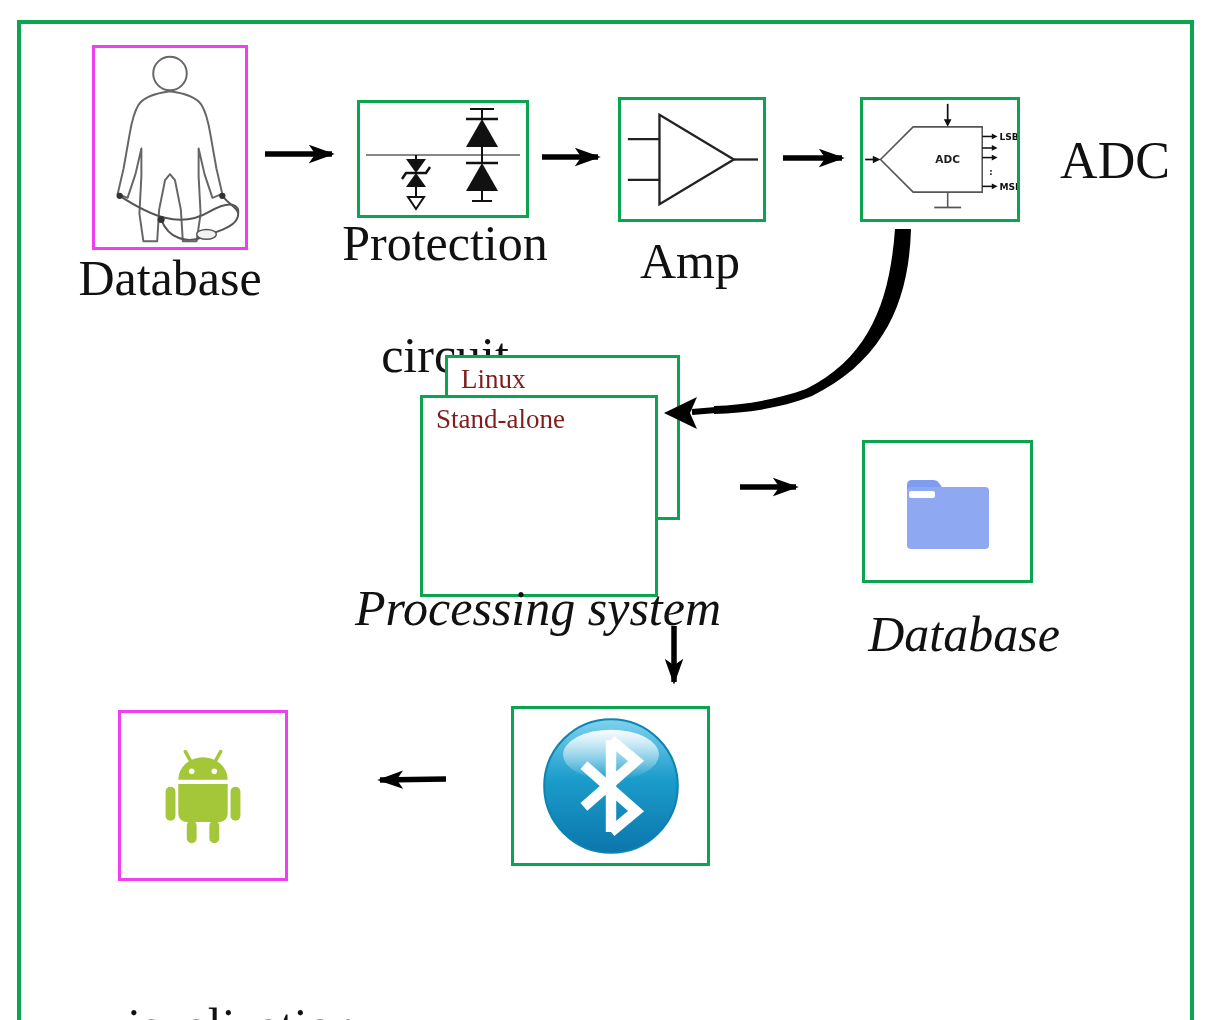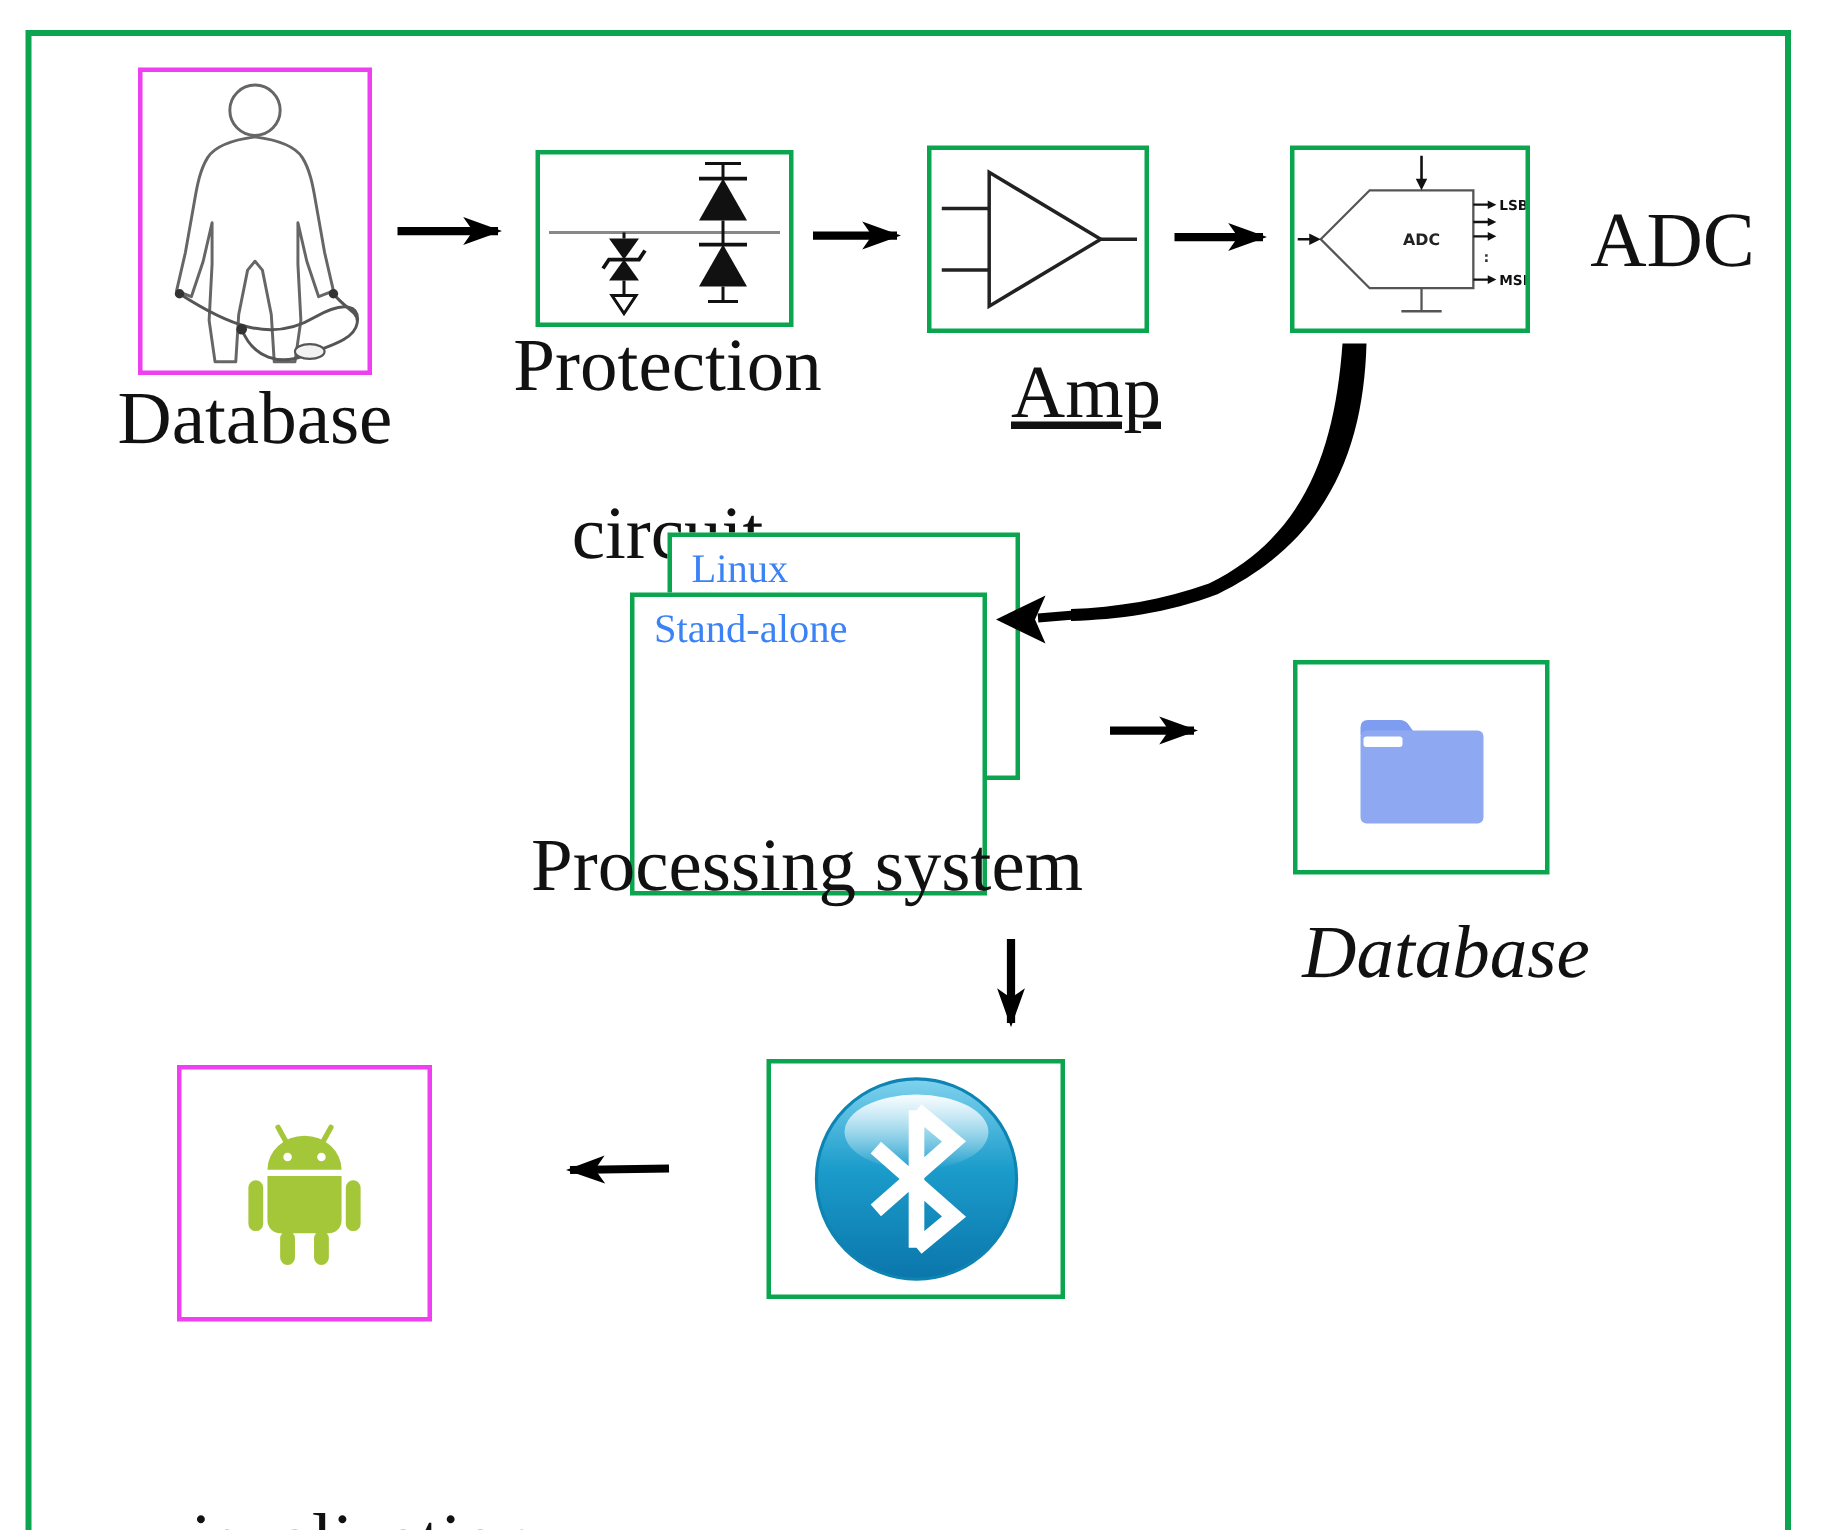--- a/index.html
+++ b/index.html
@@ -16,21 +16,21 @@
     display:flex;align-items:center;justify-content:center;
   }
   .green-border{border:3px solid var(--green,#0aa54e);}
   .magenta-border{border:3px solid var(--magenta,#ee3ff0);}
   .lbl{
     position:absolute;text-align:center;font-size:50px;line-height:1.12;
     color:#111;letter-spacing:0px;white-space:pre-line;
   }
   .lbl.big{font-size:52px;}
   .inner-lbl{
-    position:absolute;left:13px;top:6px;font-size:27px;color:#3b82f6;
+    position:absolute;left:13px;top:6px;font-size:27px;color:#7f1d1d;
   }
   .arrows{position:absolute;left:0;top:0;width:1225px;height:1020px;pointer-events:none;}
 </style>
 </head>
 <body>
 
 <div class="stage">
 
   <div class="outer-frame"></div>
 
@@ -79,21 +79,21 @@
   </div>
 
   <div class="node green-border" style="left:618px;top:97px;width:148px;height:125px;">
     <svg width="142" height="119" viewBox="0 0 150 128">
       <polygon points="40,16 40,112 120,64" fill="#fff" stroke="#222" stroke-width="2.5"></polygon>
       <line x1="6" y1="42" x2="40" y2="42" stroke="#222" stroke-width="2.5"></line>
       <line x1="6" y1="86" x2="40" y2="86" stroke="#222" stroke-width="2.5"></line>
       <line x1="120" y1="64" x2="146" y2="64" stroke="#222" stroke-width="2.5"></line>
     </svg>
   </div>
-  <div class="lbl" style="left:629px;top:233px;width:190px;text-decoration:underline;">Amp</div>
+  <div class="lbl" style="left:595px;top:233px;width:190px;">Amp</div>
 
   <div class="node green-border" style="left:860px;top:97px;width:160px;height:125px;">
     <svg width="154" height="119" viewBox="0 0 160 124">
       <polygon points="18,62 52,28 124,28 124,96 52,96" fill="none" stroke="#555" stroke-width="1.6"></polygon>
       <text x="88" y="66" text-anchor="middle" font-family="DejaVu Sans, sans-serif" font-size="11" font-weight="bold" fill="#222">ADC</text>
 
       <line x1="88" y1="4" x2="88" y2="22" stroke="#111" stroke-width="1.8"></line>
       <polygon points="84,20 92,20 88,28" fill="#111"></polygon>
 
       <line x1="2" y1="62" x2="12" y2="62" stroke="#111" stroke-width="1.8"></line>
@@ -116,21 +116,21 @@
     </svg>
   </div>
   <div class="lbl big" style="left:1025px;top:132px;width:180px;">ADC</div>
 
   <div class="node green-border" style="left:445px;top:355px;width:235px;height:165px;justify-content:flex-start;align-items:flex-start;">
     <span class="inner-lbl">Linux</span>
   </div>
   <div class="node green-border" style="left:420px;top:395px;width:238px;height:202px;justify-content:flex-start;align-items:flex-start;">
     <span class="inner-lbl">Stand-alone</span>
   </div>
-  <div class="lbl" style="left:328px;top:548px;width:420px;">Processing system</div>
+  <div class="lbl" style="left:328px;top:580px;width:420px;font-style:italic;">Processing system</div>
 
   <div class="node green-border" style="left:862px;top:440px;width:171px;height:143px;">
     <svg width="110" height="90" viewBox="0 0 110 90">
       <path d="M14,18 q0,-5 5,-5 L40,13 q4,0 6,3 l5,7 L14,23 Z" style="fill:var(--folder-blue-dark,#7e9cf0)"></path>
       <rect x="14" y="20" width="82" height="62" rx="4" style="fill:var(--folder-blue,#8ea9f2)"></rect>
       <rect x="16" y="24" width="26" height="7" rx="2" fill="#ffffff"></rect>
     </svg>
   </div>
   <div class="lbl" style="left:854px;top:606px;width:220px;font-style:italic;">Database</div>
 

